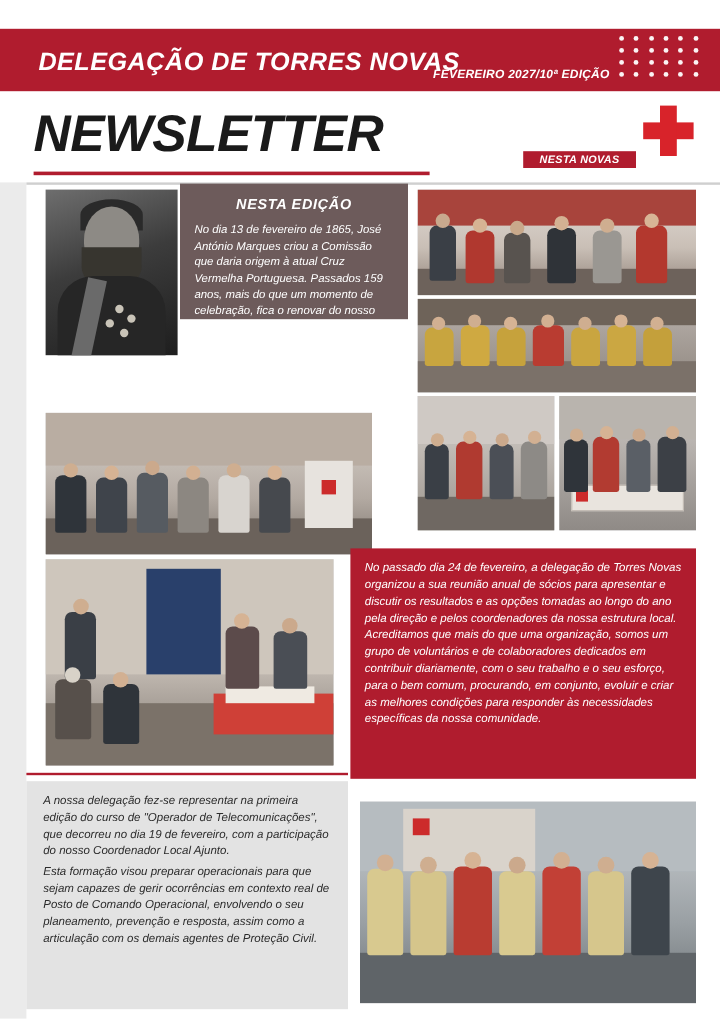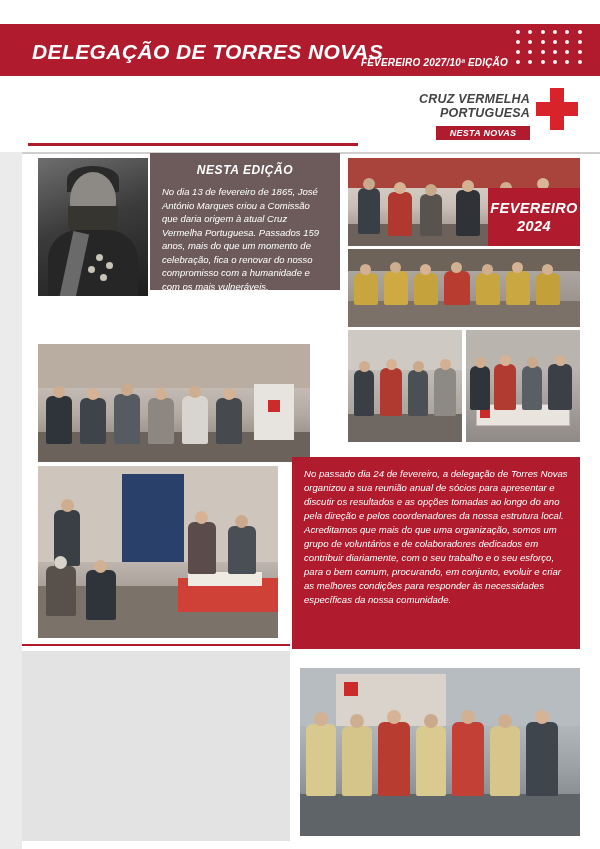--- a/index.html
+++ b/index.html
@@ -174,21 +174,21 @@
     position: absolute;
     width: 7px; height: 7px;
     background: #c9c4b8;
     border-radius: 50%;
   }
 
   
   .nesta-box {
     position: absolute;
     left: 150px; top: 153px;
-    width: 190px; height: 137px;
+    width: 190px; height: 113px;
     background: #6d5b5b;
     color: #ffffff;
     padding: 10px 12px;
   }
   .nesta-title {
     font-size: 12px;
     font-weight: bold;
     letter-spacing: 0.6px;
     text-align: center;
     margin-bottom: 8px;
@@ -310,27 +310,24 @@
       <i></i>
       <i></i>
     <i></i>
       <i></i>
       <i></i>
       <i></i>
       <i></i>
       <i></i>
   </div>
 
+  <div class="newsletter-title">NEWSLETTER</div>
   <div class="title-rule"></div>
 
   <div class="logo">
-    <div class="logo-text">
-      <span>CRUZ VERMELHA</span><br>
-      <span>PORTUGUESA</span>
-    </div>
     <div class="logo-cross">
       <span class="h"></span>
         <span class="v"></span>
     </div>
     <div class="logo-sub">NESTA NOVAS</div>
   </div>
 
   <div class="left-gray"></div>
   <div class="left-rule"></div>
 
@@ -344,24 +341,20 @@
     <div class="medal" style="left:68px; top:104px;"></div>
     <div class="medal" style="left:50px; top:108px;"></div>
     <div class="medal" style="left:62px; top:116px;"></div>
   </div>
 
   <div class="nesta-box">
     <div class="nesta-title">NESTA EDIÇÃO</div>
     <div class="nesta-text">No dia 13 de fevereiro de 1865,  José António Marques criou a Comissão que daria origem à atual Cruz Vermelha Portuguesa. Passados 159 anos, mais do que um momento de celebração, fica o renovar do nosso compromisso com a humanidade e com os mais vulneráveis.</div>
   </div>
 
-  <div class="feb-badge">
-    <span>FEVEREIRO</span>
-    <span>2024</span>
-  </div>
 
   <div class="photo p1">
     <div class="sky"></div>
     <div style="position:absolute;left:0;top:0;width:100%;height:30px;background:#a8443c;"></div>
     <div style="position:absolute;left:0;top:66px;width:100%;height:22px;background:#6d625b;"></div>
     <div class="fig" style="left:10px;top:30px;width:22px;height:46px;background:#3a3f46;"></div>
     <div class="hd" style="left:15px;top:20px;width:12px;height:12px;background:#c8a98e;"></div>
     <div class="fig" style="left:40px;top:34px;width:24px;height:44px;background:#b0382f;"></div>
     <div class="hd" style="left:46px;top:24px;width:12px;height:12px;background:#d6b394;"></div>
     <div class="fig" style="left:72px;top:36px;width:22px;height:42px;background:#58534f;"></div>
@@ -459,20 +452,22 @@
     <div class="fig" style="left:150px;top:56px;width:28px;height:52px;background:#5c4b4b;"></div>
     <div class="hd" style="left:157px;top:45px;width:13px;height:13px;background:#d6b394;"></div>
     <div class="fig" style="left:190px;top:60px;width:28px;height:48px;background:#4a4e55;"></div>
     <div class="hd" style="left:197px;top:49px;width:13px;height:13px;background:#cba98c;"></div>
   </div>
 
   <div class="red-block">No passado dia 24 de fevereiro, a delegação de Torres Novas organizou a sua reunião anual de sócios para apresentar e discutir os resultados e as opções tomadas ao longo do ano pela direção e pelos coordenadores da nossa estrutura local. Acreditamos que mais do que uma organização, somos um grupo de voluntários e de colaboradores dedicados em contribuir diariamente, com o seu trabalho e o seu esforço, para o bem comum, procurando, em conjunto, evoluir e criar as melhores condições para responder às necessidades específicas da nossa comunidade.</div>
 
   <div class="bottom-rule"></div>
   <div class="gray-block">
+    <p>A nossa delegação fez-se representar na primeira edição do curso de "Operador de Telecomunicações", que decorreu no dia 19 de fevereiro, com a participação do nosso Coordenador Local Ajunto.</p>
+    <p>Esta formação visou preparar operacionais para que sejam capazes de gerir ocorrências em contexto real de Posto de Comando Operacional, envolvendo o seu planeamento, prevenção e resposta, assim como a articulação com os demais agentes de Proteção Civil.</p>
   </div>
 
   <div class="photo p7">
     <div class="sky"></div>
     <div style="position:absolute;left:0;top:0;width:100%;height:58px;background:#b6bcc0;"></div>
     <div style="position:absolute;left:36px;top:6px;width:110px;height:52px;background:#d9d3cb;"></div>
     <div style="position:absolute;left:44px;top:14px;width:14px;height:14px;background:#cc2b2b;"></div>
     <div style="position:absolute;left:0;top:126px;width:100%;height:42px;background:#5f6468;"></div>
     <div class="fig" style="left:6px;top:56px;width:30px;height:72px;background:#d8c98f;"></div>
     <div class="hd" style="left:14px;top:44px;width:14px;height:14px;background:#d2b092;"></div>

